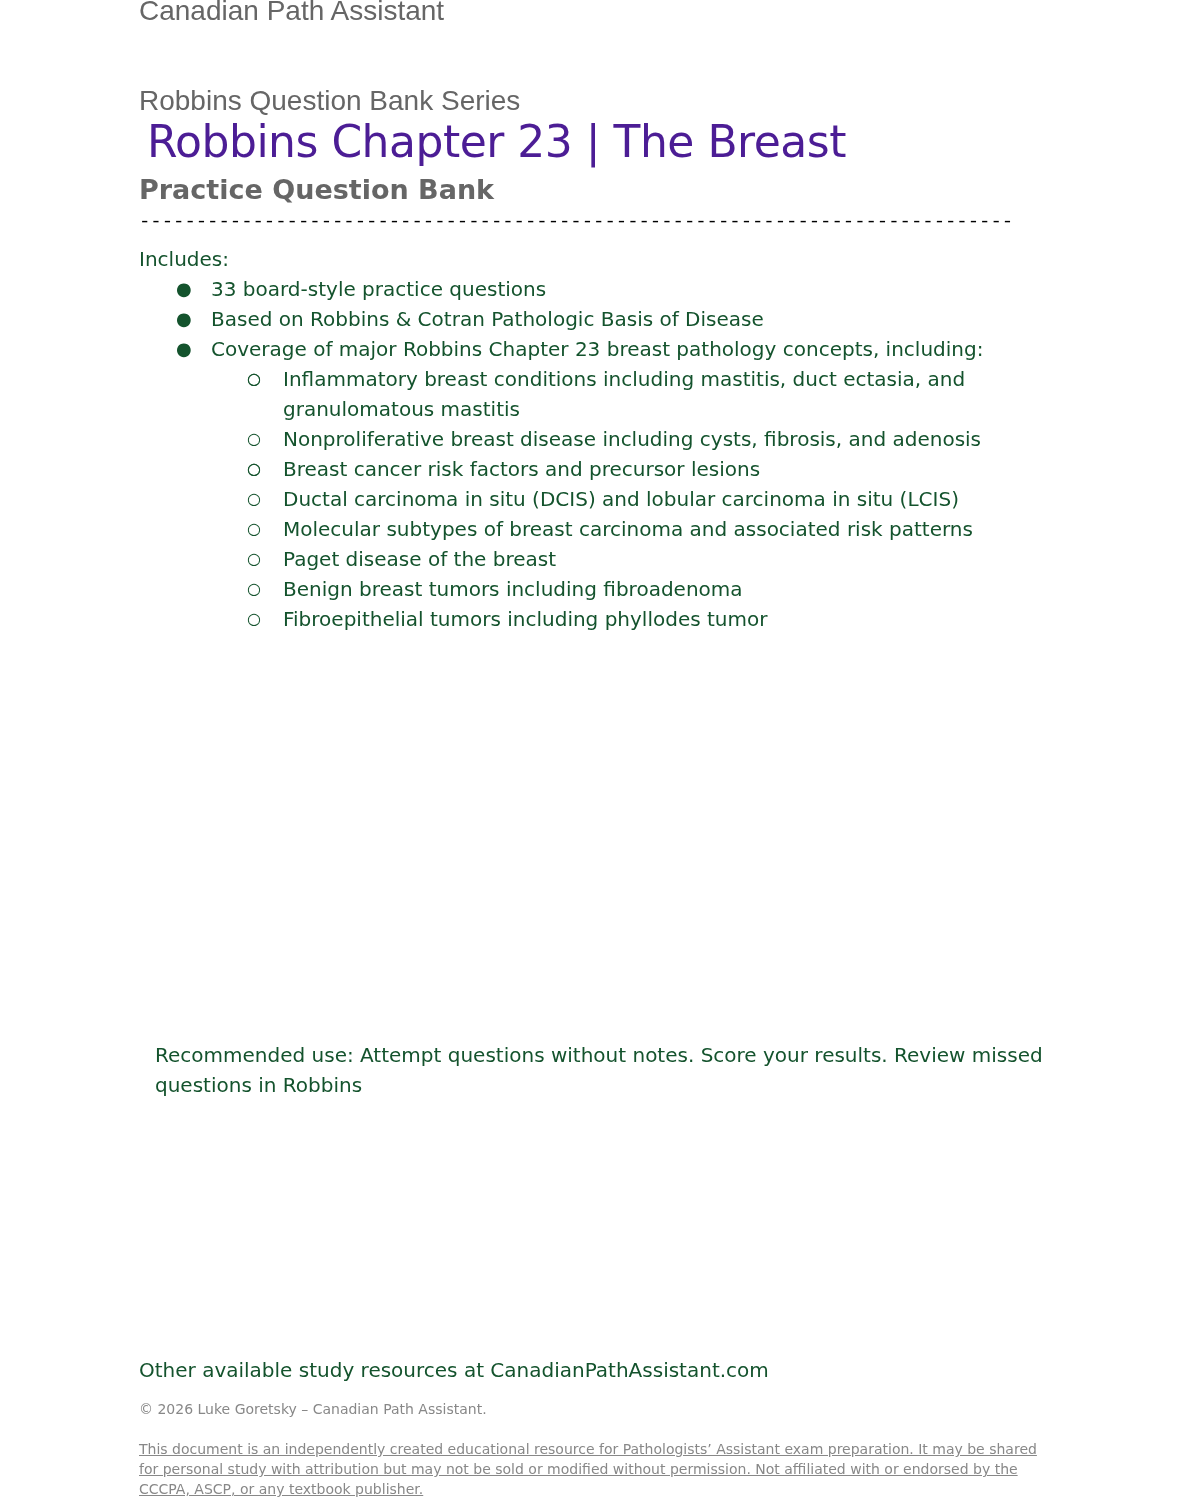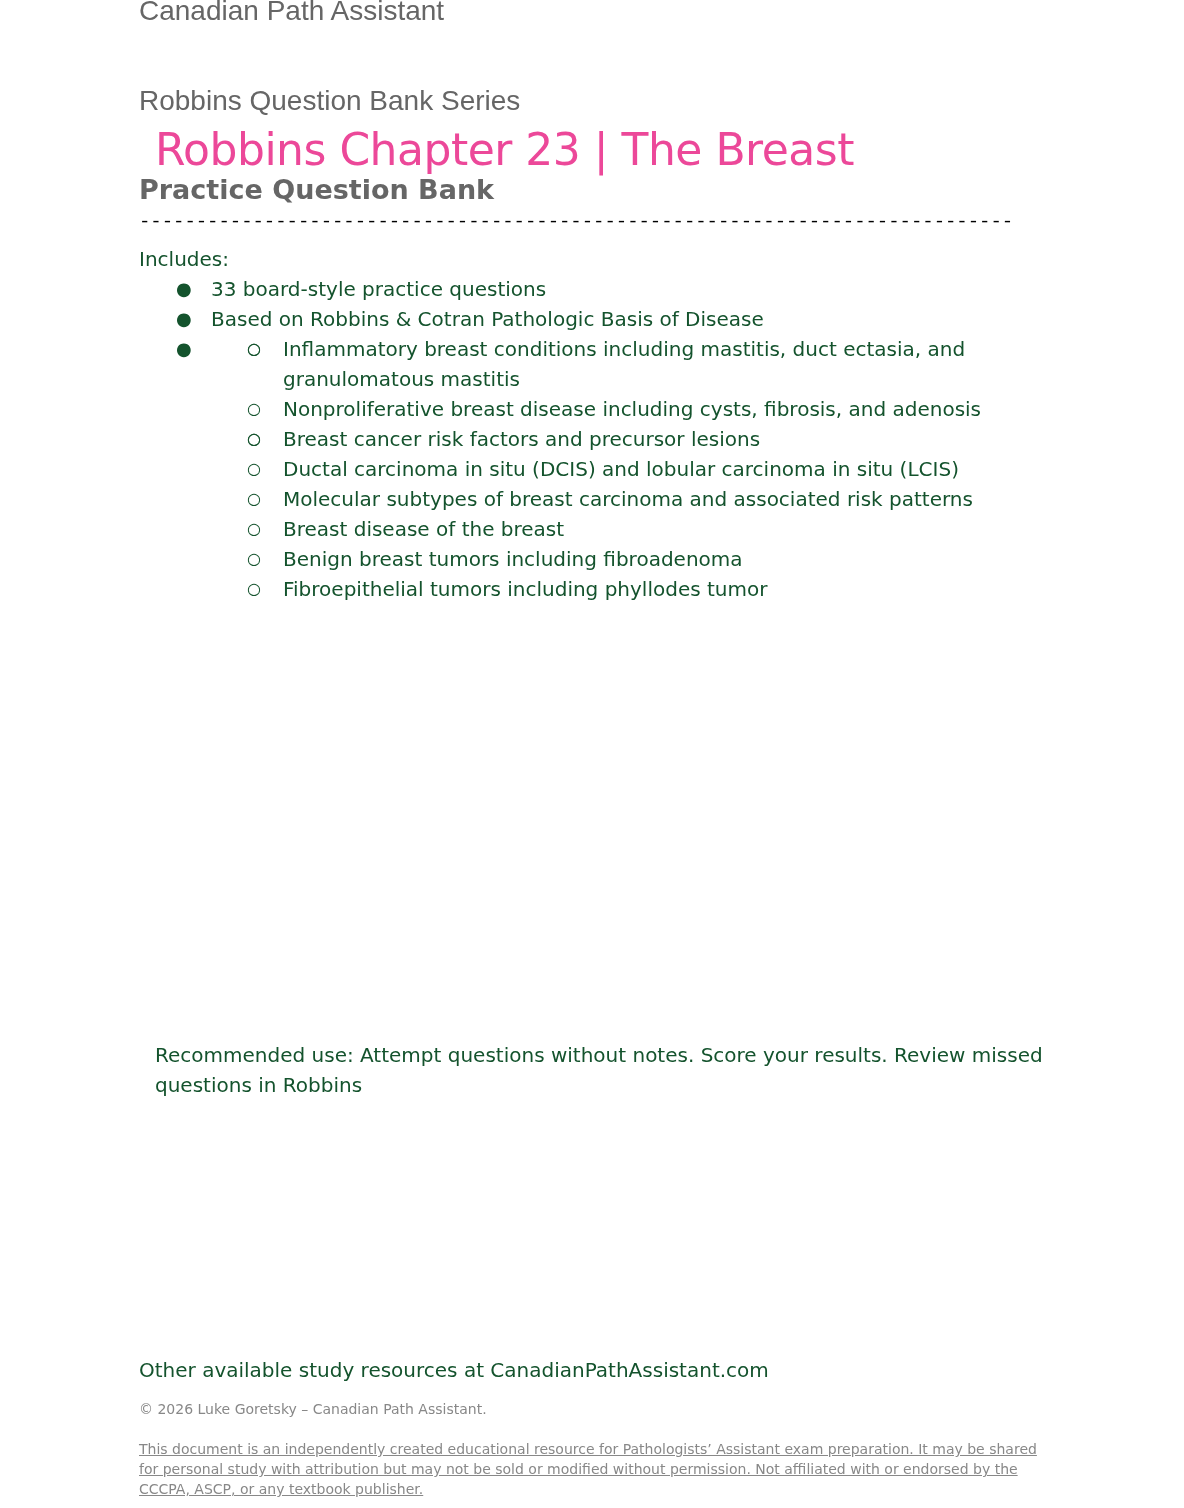--- a/index.html
+++ b/index.html
@@ -28,24 +28,24 @@
     .series-2 { top: 39px; margin-top: 48px; }
 
     .title {
       position: absolute;
       left: 139px;
       top: 110px;
       font-family: "DejaVu Sans", sans-serif;
       font-size: 44px;
       font-weight: normal;
       letter-spacing: -0.5px;
-      color: #ec4899;
+      color: #4c1d95;
       white-space: nowrap;
       line-height: 1.1;
-      margin: 16px;
+      margin: 8px;
     }
     .subtitle {
       position: absolute;
       left: 139px;
       top: 175px;
       font-family: "DejaVu Sans", sans-serif;
       font-size: 27px;
       color: #666666;
       white-space: nowrap;
       line-height: 1.1;
@@ -164,20 +164,21 @@
     <li>
       <span class="marker">●</span>
       <span>33 board-style practice questions</span>
     </li>
     <li>
       <span class="marker">●</span>
       <span>Based on Robbins &amp; Cotran Pathologic Basis of Disease</span>
     </li>
     <li>
       <span class="marker">●</span>
+      <span>Coverage of major Robbins Chapter 23 breast pathology concepts, including:</span>
       <ul class="sub">
         <li>
           <span class="marker">○</span>
         </li>
         <li>
           <span class="marker">○</span>
           <span>Inflammatory breast conditions including mastitis, duct ectasia, and granulomatous mastitis</span>
         </li>
         <li>
           <span class="marker">○</span>
@@ -193,21 +194,21 @@
         <li>
           <span class="marker">○</span>
           <span>Ductal carcinoma in situ (DCIS) and lobular carcinoma in situ (LCIS)</span>
         </li>
         <li>
           <span class="marker">○</span>
           <span>Molecular subtypes of breast carcinoma and associated risk patterns</span>
         </li>
         <li>
           <span class="marker">○</span>
-          <span>Breast disease of the breast</span>
+          <span>Paget disease of the breast</span>
         </li>
         <li>
           <span class="marker">○</span>
           <span>Benign breast tumors including fibroadenoma</span>
         </li>
         <li>
           <span class="marker">○</span>
           <span>Fibroepithelial tumors including phyllodes tumor</span>
         </li>
       </ul>

